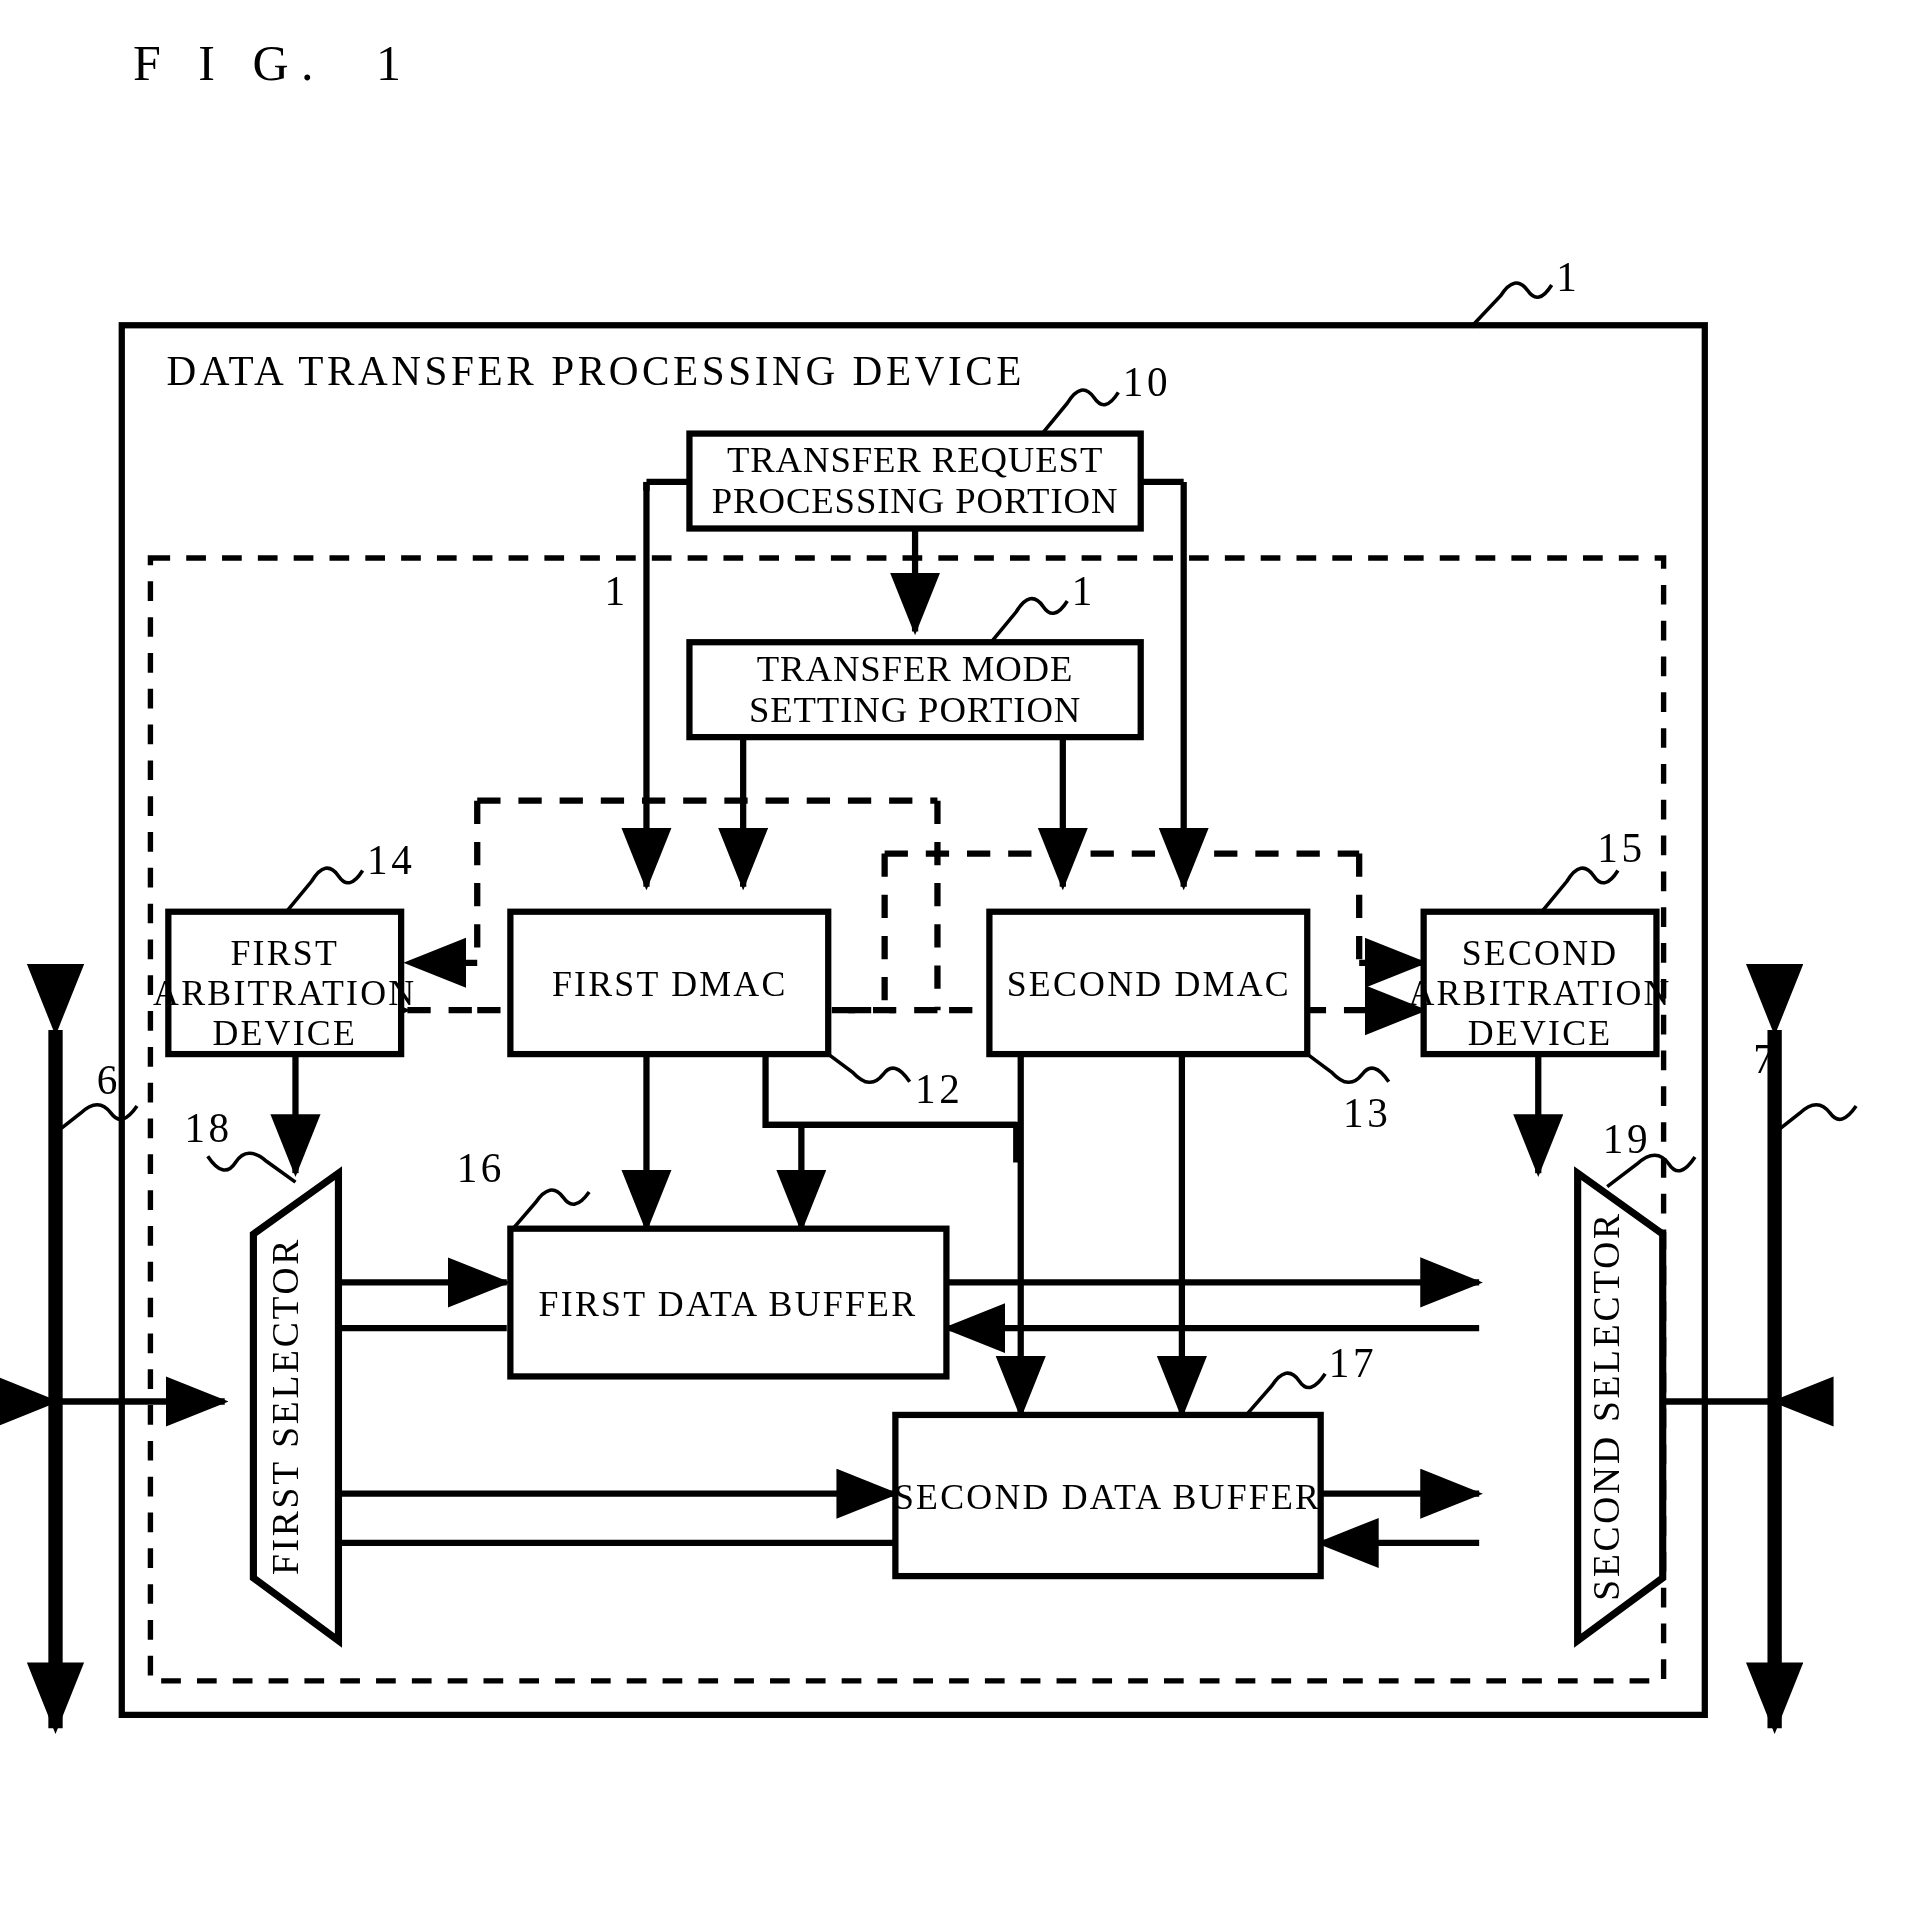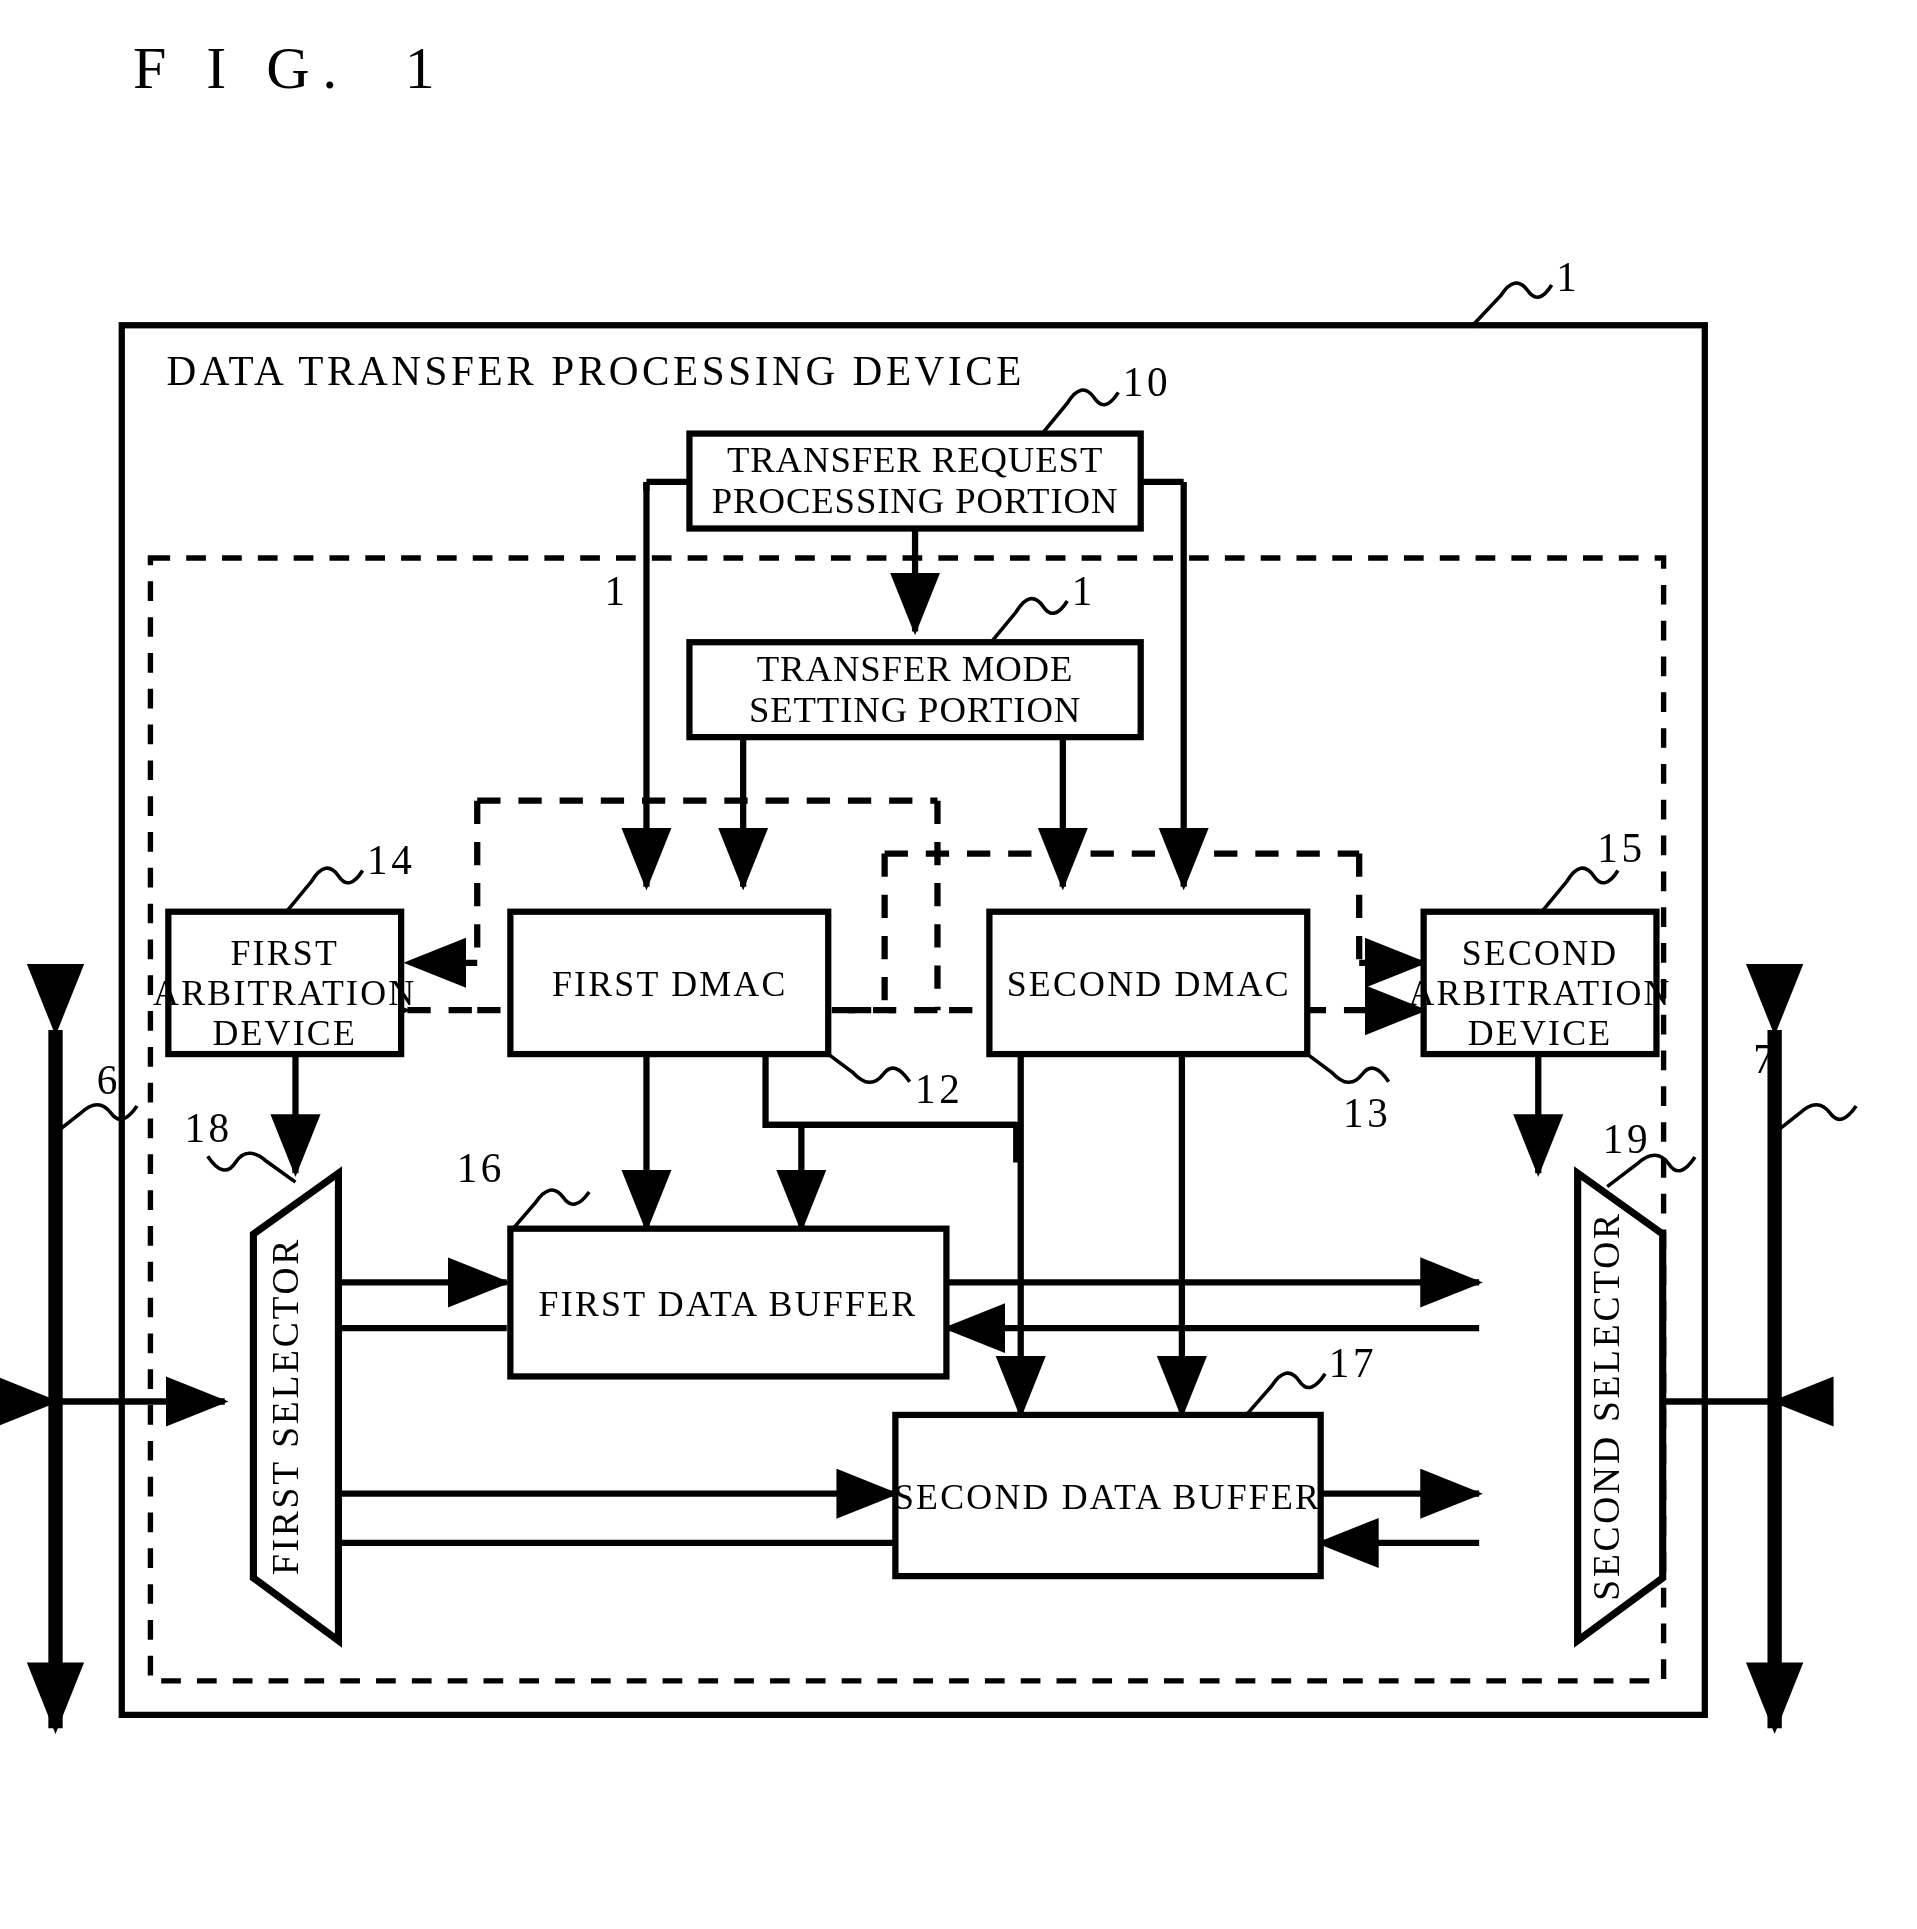--- a/index.html
+++ b/index.html
@@ -1,21 +1,21 @@
 <!DOCTYPE html>
 <html style="font-size:14.3px"><head>
 <meta charset="utf-8">
 <style>
   html,body{margin:0;padding:0;background:#ffffff;}
   body{width:1917px;height:1930px;font-family:"Liberation Serif",serif;}
   #fig{position:relative;width:1917px;height:1930px;overflow:hidden;background:#fff;}
   #figtitle{
     position:absolute;left:133px;top:34px;
     font-family:"Liberation Serif",serif;
-    font-size:60px;letter-spacing:12.5px;color:#000;white-space:pre;
+    font-size:50px;letter-spacing:12.5px;color:#000;white-space:pre;
   }
   svg{position:absolute;left:0;top:0;}
   .bx{fill:#fff;stroke:#000;stroke-width:7;}
   .outer{fill:none;stroke:#000;stroke-width:7;}
   .dashbox{fill:none;stroke:#000;stroke-width:6;stroke-dasharray:22 18;}
   .sel{fill:#fff;stroke:#000;stroke-width:8;}
   .ln{stroke:#000;stroke-width:7;fill:none;}
   .dln{stroke:#000;stroke-width:7;fill:none;stroke-dasharray:26 20;}
   .lead{stroke:#000;stroke-width:4;fill:none;}
   .fat{stroke:#000;stroke-width:16;fill:none;}

